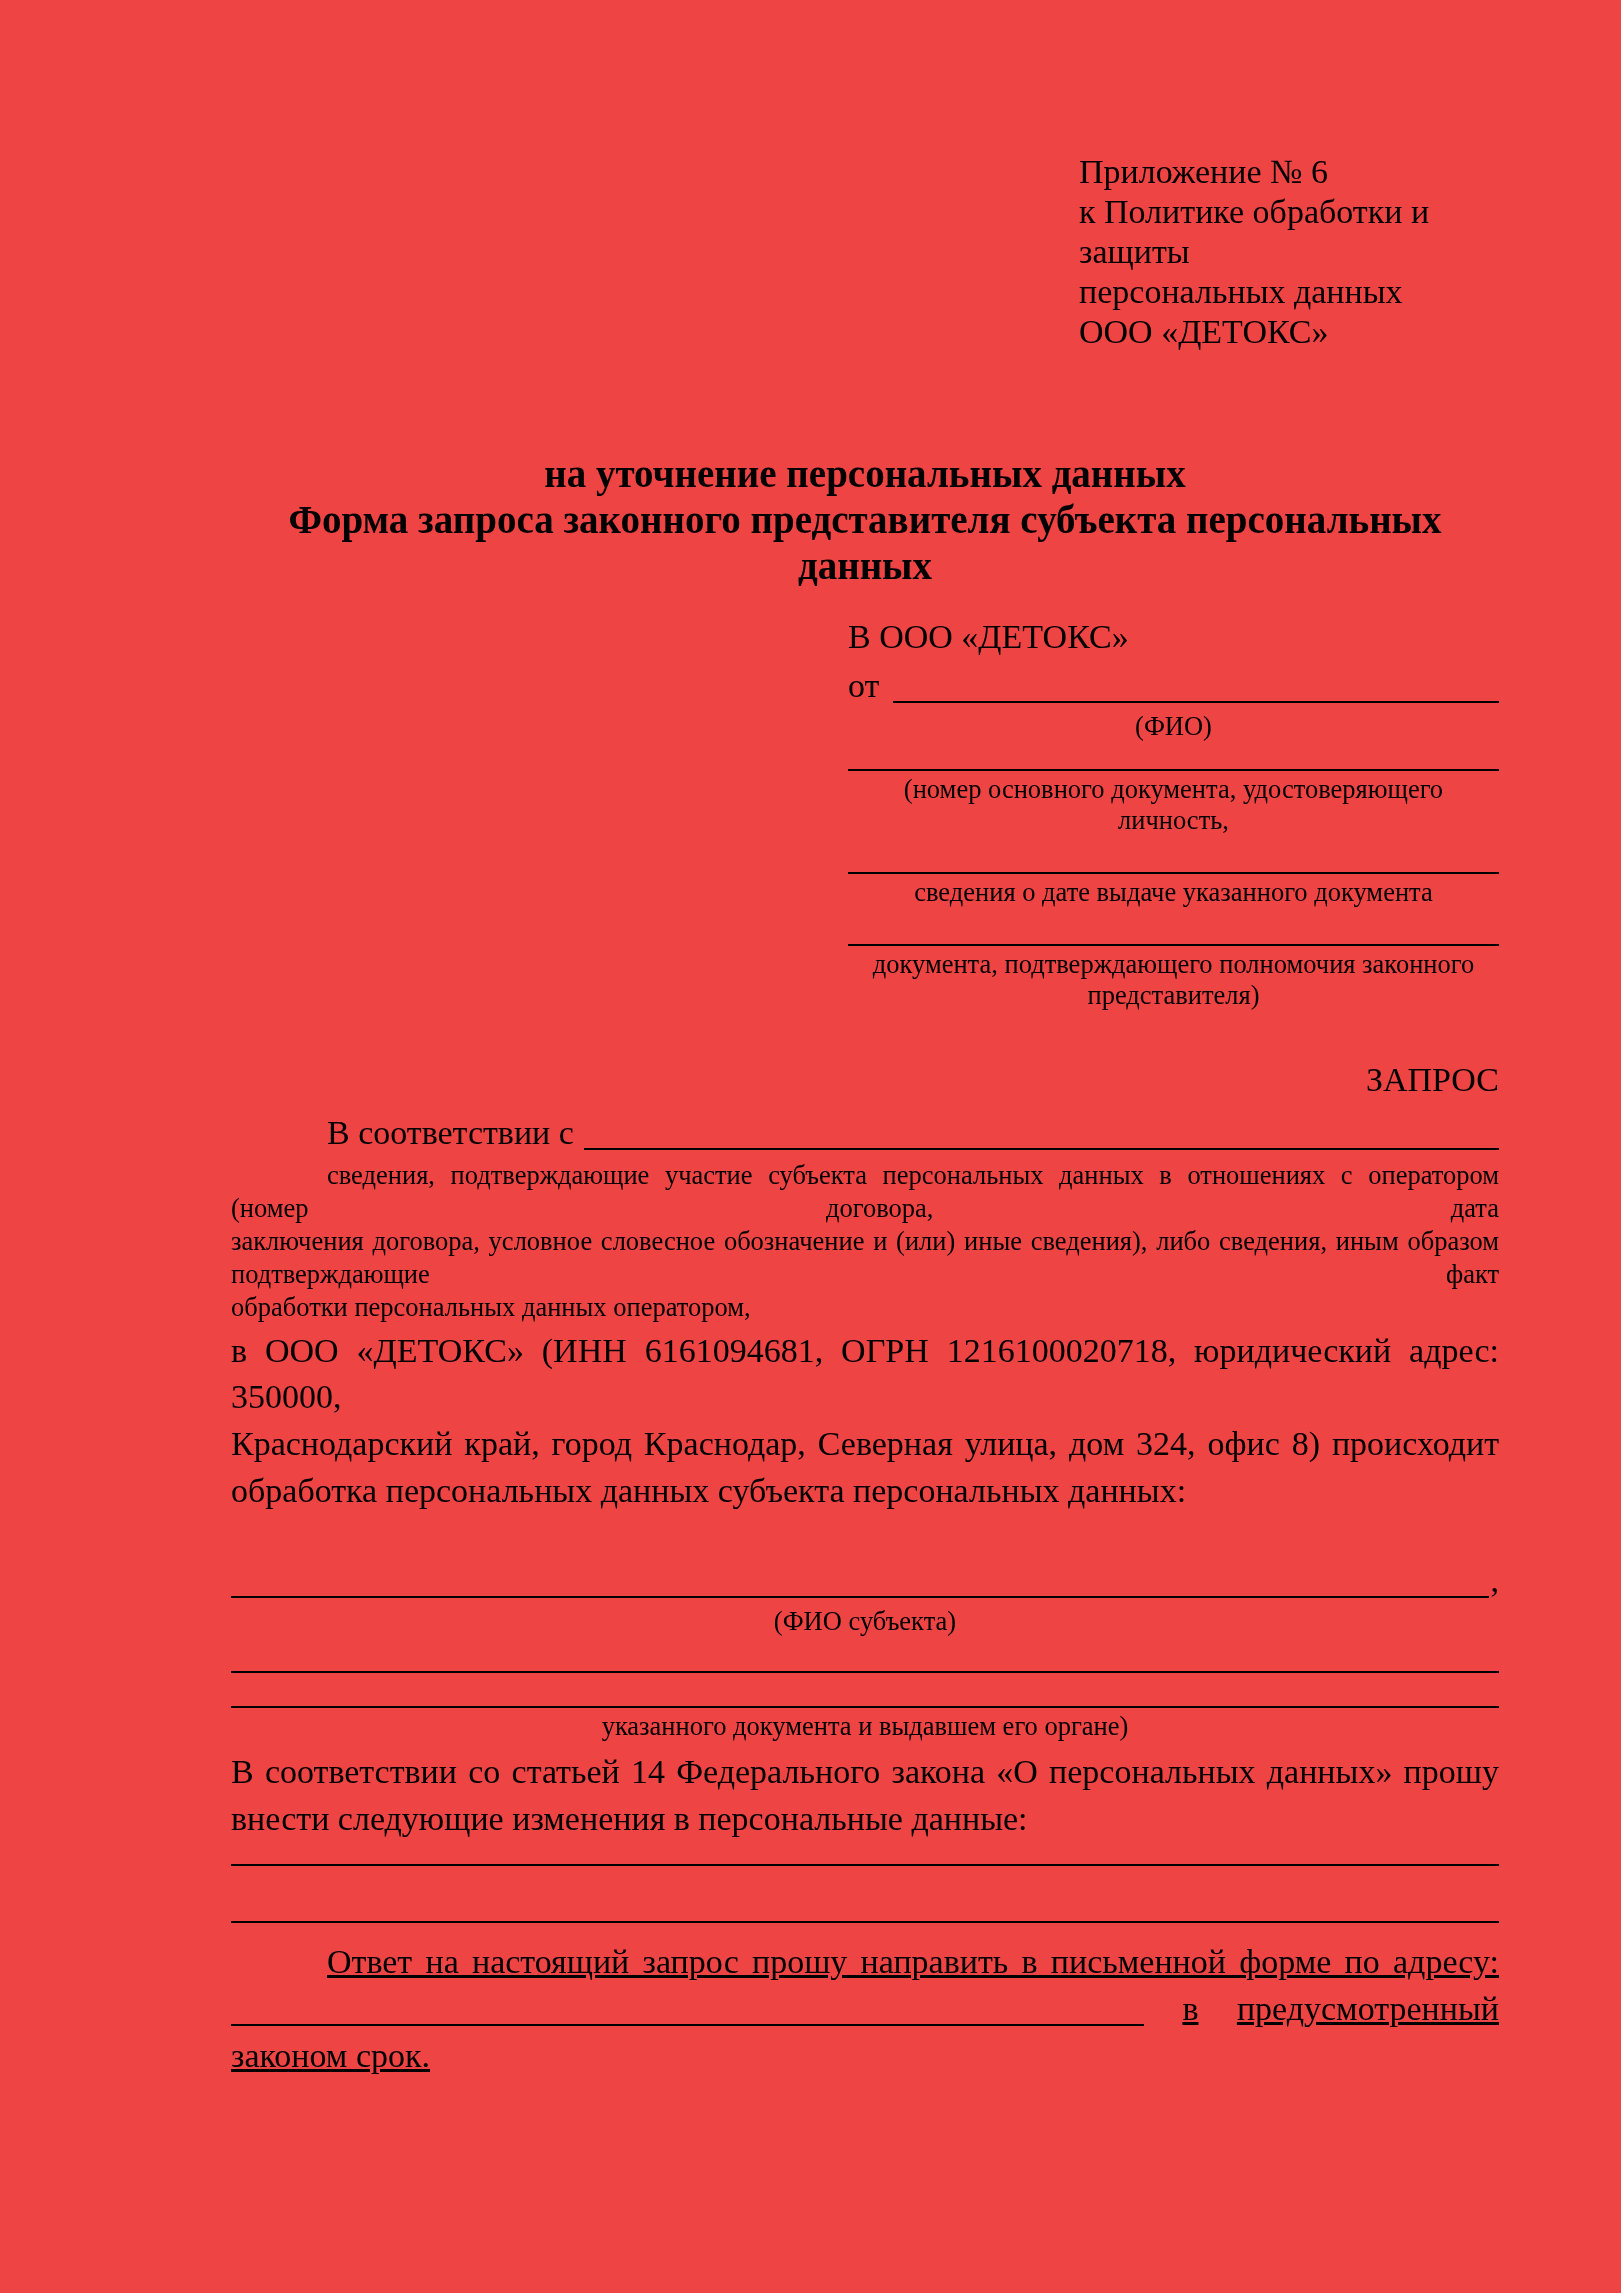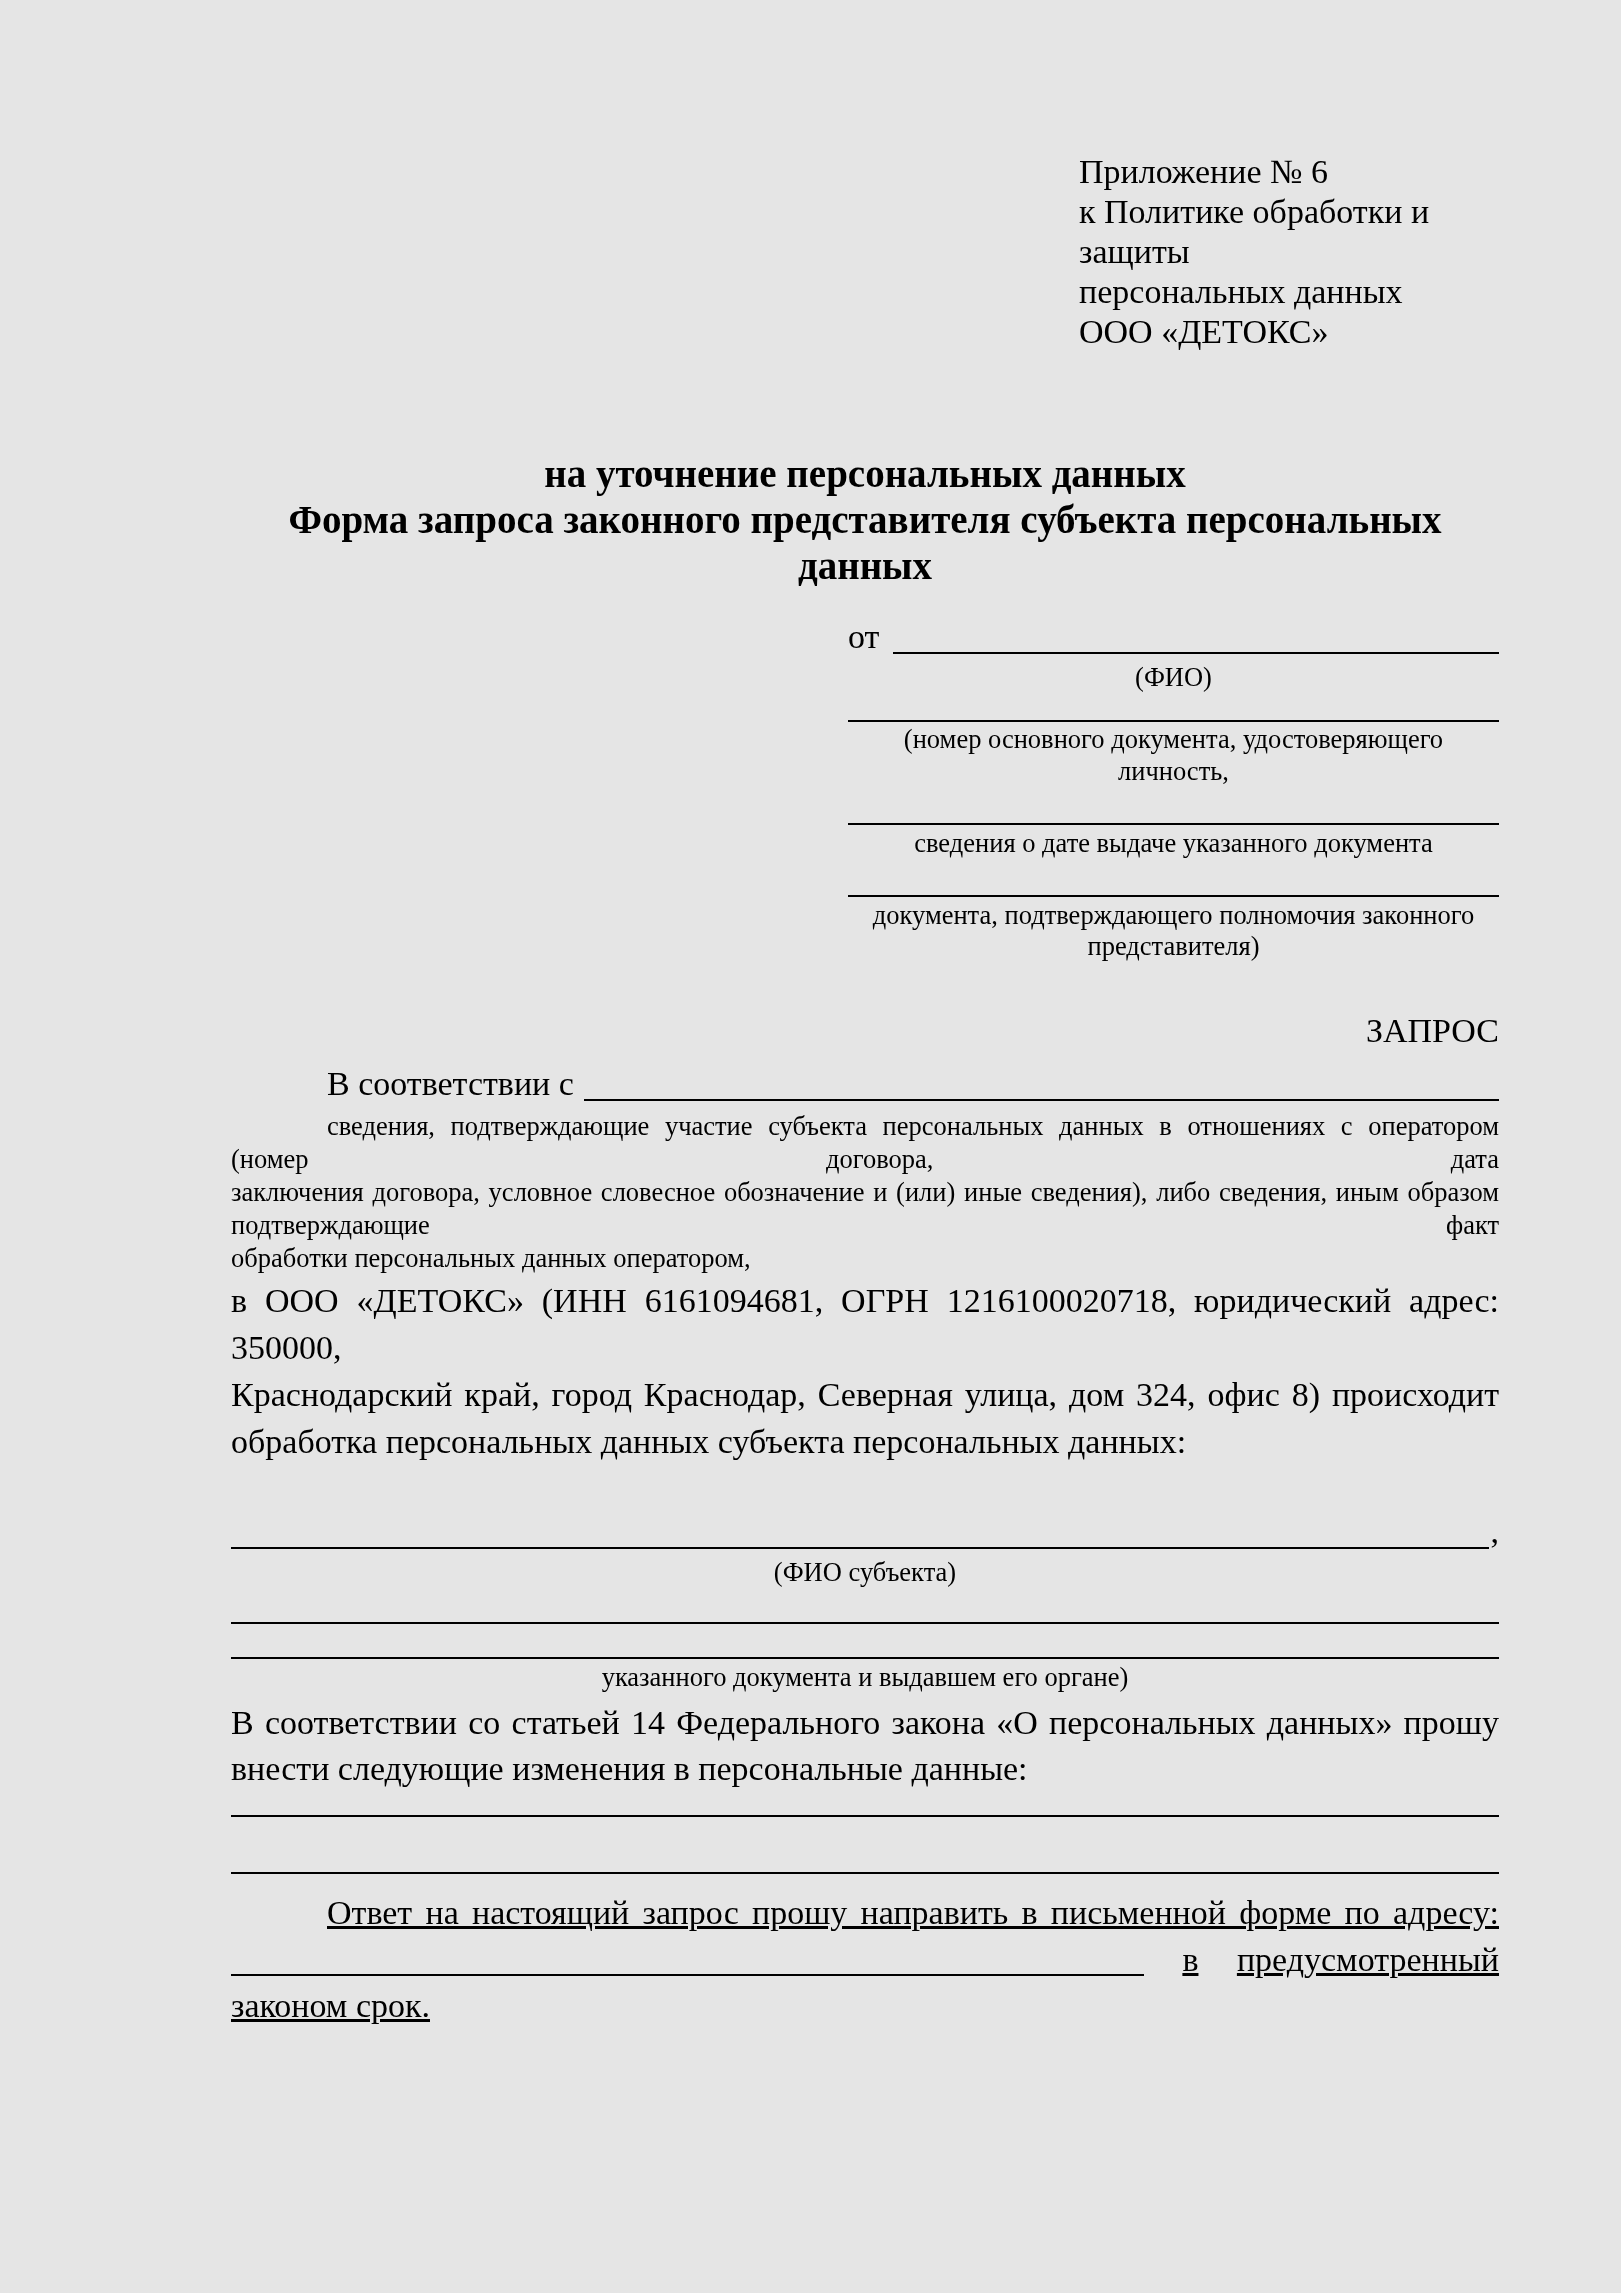--- a/index.html
+++ b/index.html
@@ -1,19 +1,19 @@
 <!DOCTYPE html>
 <html lang="ru"><head>
 <meta charset="utf-8">
 <style>
   html,body { margin:0; padding:0; background:#ffffff; }
   .page {
     position:relative;
     width:1621px; height:2294px;
-    background:#e5e5e5; color:#000000;
+    background:#ef4444; color:#000000;
     font-family:"Liberation Serif","DejaVu Serif",serif;
     font-size:34px; line-height:1.33;
     box-sizing:border-box;
     padding:152px 122px 0 231px;
     overflow:hidden;
   }
   .appendix { margin-left:848px; line-height:1.18; }
   .title { margin-top:98px; text-align:center; font-weight:bold; font-size:39px; line-height:1.18; }
   .addressee { margin-left:617px; margin-top:25.5px; }
   .flexrow { display:flex; align-items:baseline; }
@@ -52,20 +52,21 @@
     <div>персональных данных</div>
     <div>ООО «ДЕТОКС»</div>
   </div>
 
   <div class="title">
     <div>на уточнение персональных данных</div>
     <div>Форма запроса законного представителя субъекта персональных данных</div>
   </div>
 
   <div class="addressee">
+    <div>В ООО «ДЕТОКС»</div>
     <div class="flexrow from-row">
       <span class="from-label">от</span>
       <span class="fill-line"></span>
     </div>
     <div class="cap">(ФИО)</div>
 
     <div class="field">
       <div class="field-line"></div>
       <div class="cap">(номер основного документа, удостоверяющего личность,</div>
     </div>

